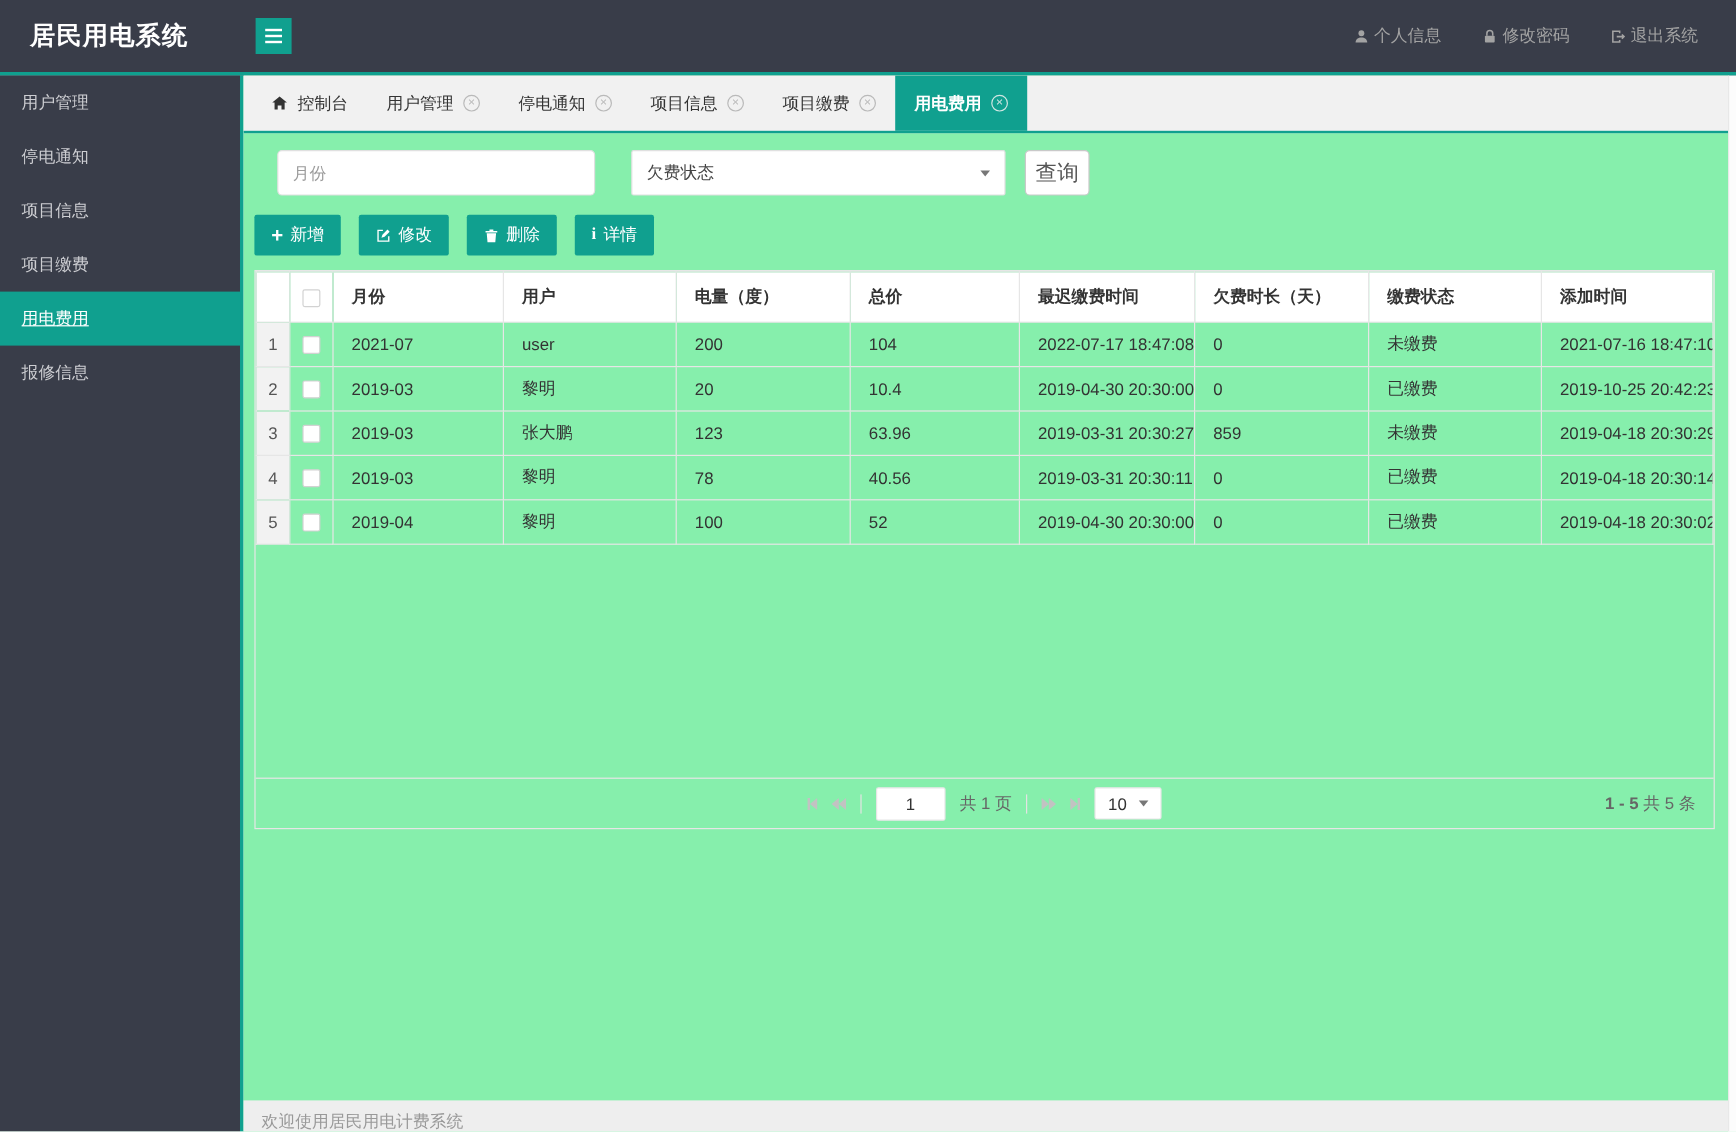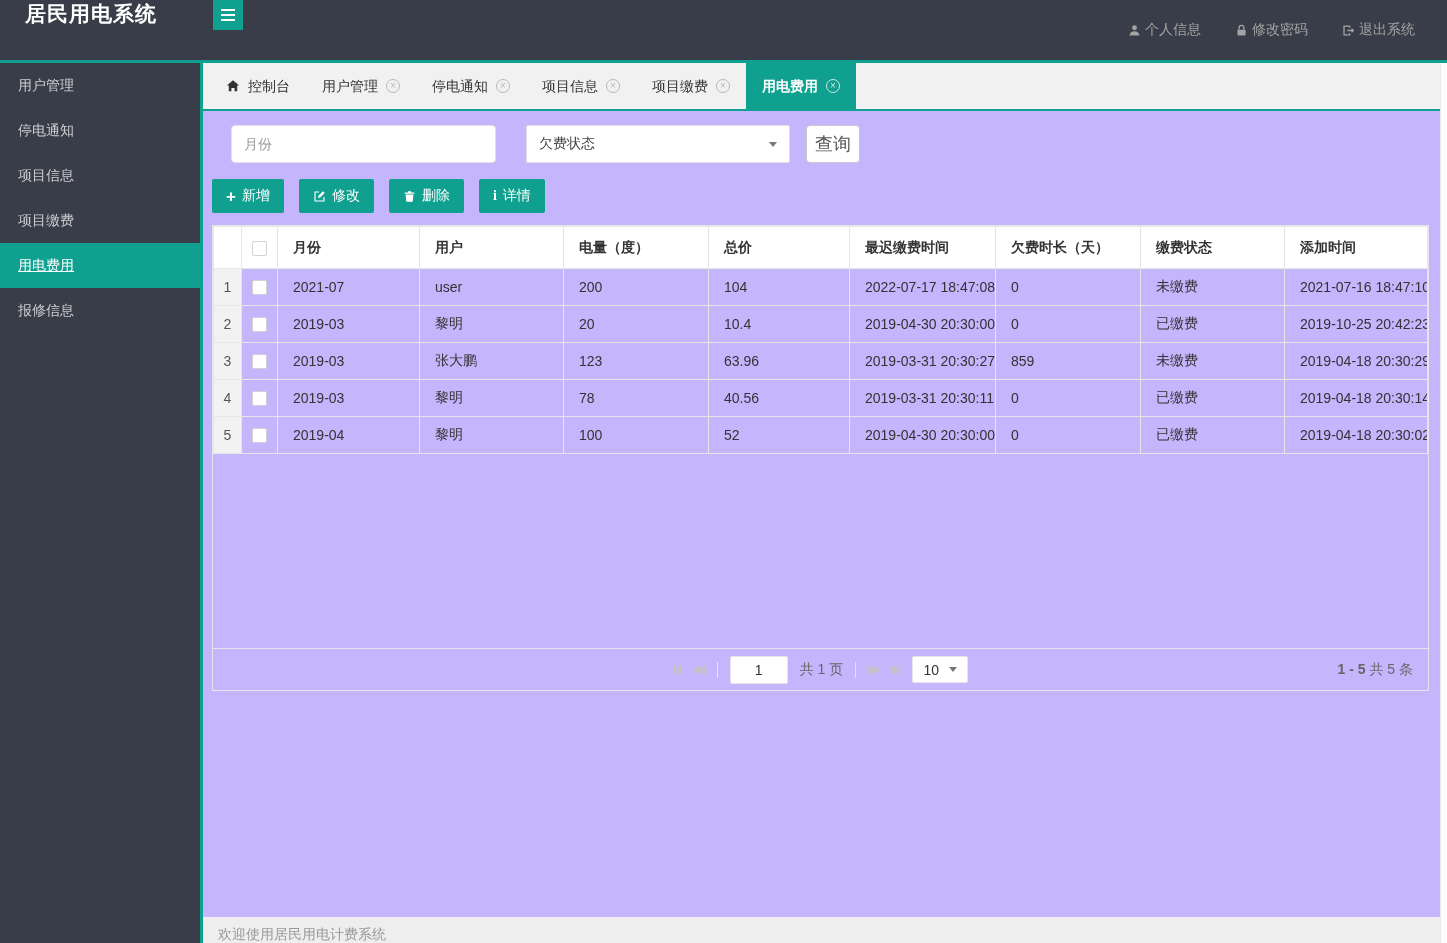--- a/index.html
+++ b/index.html
@@ -1,59 +1,59 @@
 <!DOCTYPE html>
 <html><head>
 <meta charset="utf-8">
 <style>
   * { margin:0; padding:0; box-sizing:border-box; }
   html,body { width:1447px; height:943px; font-family:"Liberation Sans", sans-serif; background:#fff; }
   body { position:relative; overflow:hidden; }
 
   
   .header { position:absolute; top:0; left:0; right:0; height:63px; background:#393d49;
-            border-bottom:3px solid #10a08f; display:flex; }
+            border-bottom:3px solid #10a08f; display:flex; align-items:center; }
   .logo { color:#fff; font-size:21px; font-weight:bold; padding-left:25px; width:200px; letter-spacing:1px; }
   .burger-btn { width:30px; height:30px; background:#10a08f; margin-left:13px; border:none; cursor:pointer;
                 display:flex; align-items:center; justify-content:center; }
   .burger-lines { display:block; width:14px; height:2px; background:#fff;
                   box-shadow:0 -5px 0 #fff, 0 5px 0 #fff; }
   .header-right { margin-left:auto; display:flex; align-items:center; gap:34px; padding-right:32px; }
   .hlink { color:#a3a3a3; font-size:14px; text-decoration:none; display:flex; align-items:center; gap:4px; cursor:pointer; }
   .hlink svg { width:13px; height:13px; fill:#a3a3a3; }
 
   
   .sidebar { position:absolute; left:0; top:63px; bottom:0; width:200px; background:#393d49; }
   .side-divider { position:absolute; left:200px; top:63px; bottom:0; width:3px; background:#10a08f; }
   .side-item { display:block; height:45px; line-height:45px; padding-left:18px; font-size:14px;
                color:#cdced2; text-decoration:none; cursor:pointer; }
   .side-item.active { background:#10a08f; color:#fff; text-decoration:underline; }
 
   
-  .main { position:absolute; left:203px; top:63px; right:7px; bottom:0; display:flex; flex-direction:column; background:#c4b5fd; }
+  .main { position:absolute; left:203px; top:63px; right:7px; bottom:0; display:flex; flex-direction:column; background:#86efac; }
   .scroll-track { position:absolute; right:0; top:63px; bottom:0; width:7px; background:#fcfcfc; border-left:1px solid #e8e8e8; }
 
   
   .tabbar { height:48px; background:#f1f1f1; border-bottom:2px solid #10a08f; display:flex; align-items:flex-end; padding-left:7px; }
   .tab { height:46px; line-height:46px; padding:0 16px; font-size:14px; color:#333; text-decoration:none;
          display:flex; align-items:center; gap:8px; cursor:pointer; white-space:nowrap; }
   .tab svg { width:14px; height:14px; fill:#333; }
   .tab.active { background:#10a08f; color:#fff; font-weight:600; }
   .close-ic { width:14px; height:14px; border:1px solid #b9b9b9; border-radius:50%; color:#b9b9b9;
               font-size:10px; line-height:12px; text-align:center; display:inline-block; font-weight:400; }
   .tab.active .close-ic { border-color:#cfe6e2; color:#cfe6e2; }
 
   
   .content { flex:1; padding:0 11px 0 9px; overflow:hidden; }
 
   .filter-row { margin:14px 0 0 19px; display:flex; align-items:center; }
   .month-input { width:265px; height:38px; border:1px solid #e0e0e0; border-radius:4px; padding:0 12px;
                  font-size:14px; color:#333; outline:none; font-family:"Liberation Sans", sans-serif; }
   .month-input::placeholder { color:#9b9b9b; }
-  .sel { width:264px; height:38px; border:1px solid #e0e0e0; border-radius:2px; margin-left:30px;
+  .sel { width:312px; height:38px; border:1px solid #e0e0e0; border-radius:2px; margin-left:30px;
          display:flex; align-items:center; justify-content:space-between; padding:0 12px; font-size:14px; color:#444; cursor:pointer; background:#fff; }
   .caret { width:0; height:0; border-left:4px solid transparent; border-right:4px solid transparent; border-top:5px solid #777; }
   .search-btn { height:38px; width:54px; margin-left:16px; background:#fff; border:1px solid #c9c9c9; border-radius:4px;
                 font-size:18px; color:#555; cursor:pointer; font-family:"Liberation Sans", sans-serif; }
 
   .toolbar { margin:16px 0 12px 0; display:flex; gap:15px; }
   .tbtn { height:34px; padding:0 14px; background:#10a08f; color:#fff; border:none; border-radius:2px;
           font-size:14px; display:flex; align-items:center; gap:6px; cursor:pointer; font-family:"Liberation Sans", sans-serif; }
   .tbtn svg { width:13px; height:13px; fill:#fff; stroke:#fff; }
   .plus-g { font-size:17px; font-weight:700; line-height:1; }

